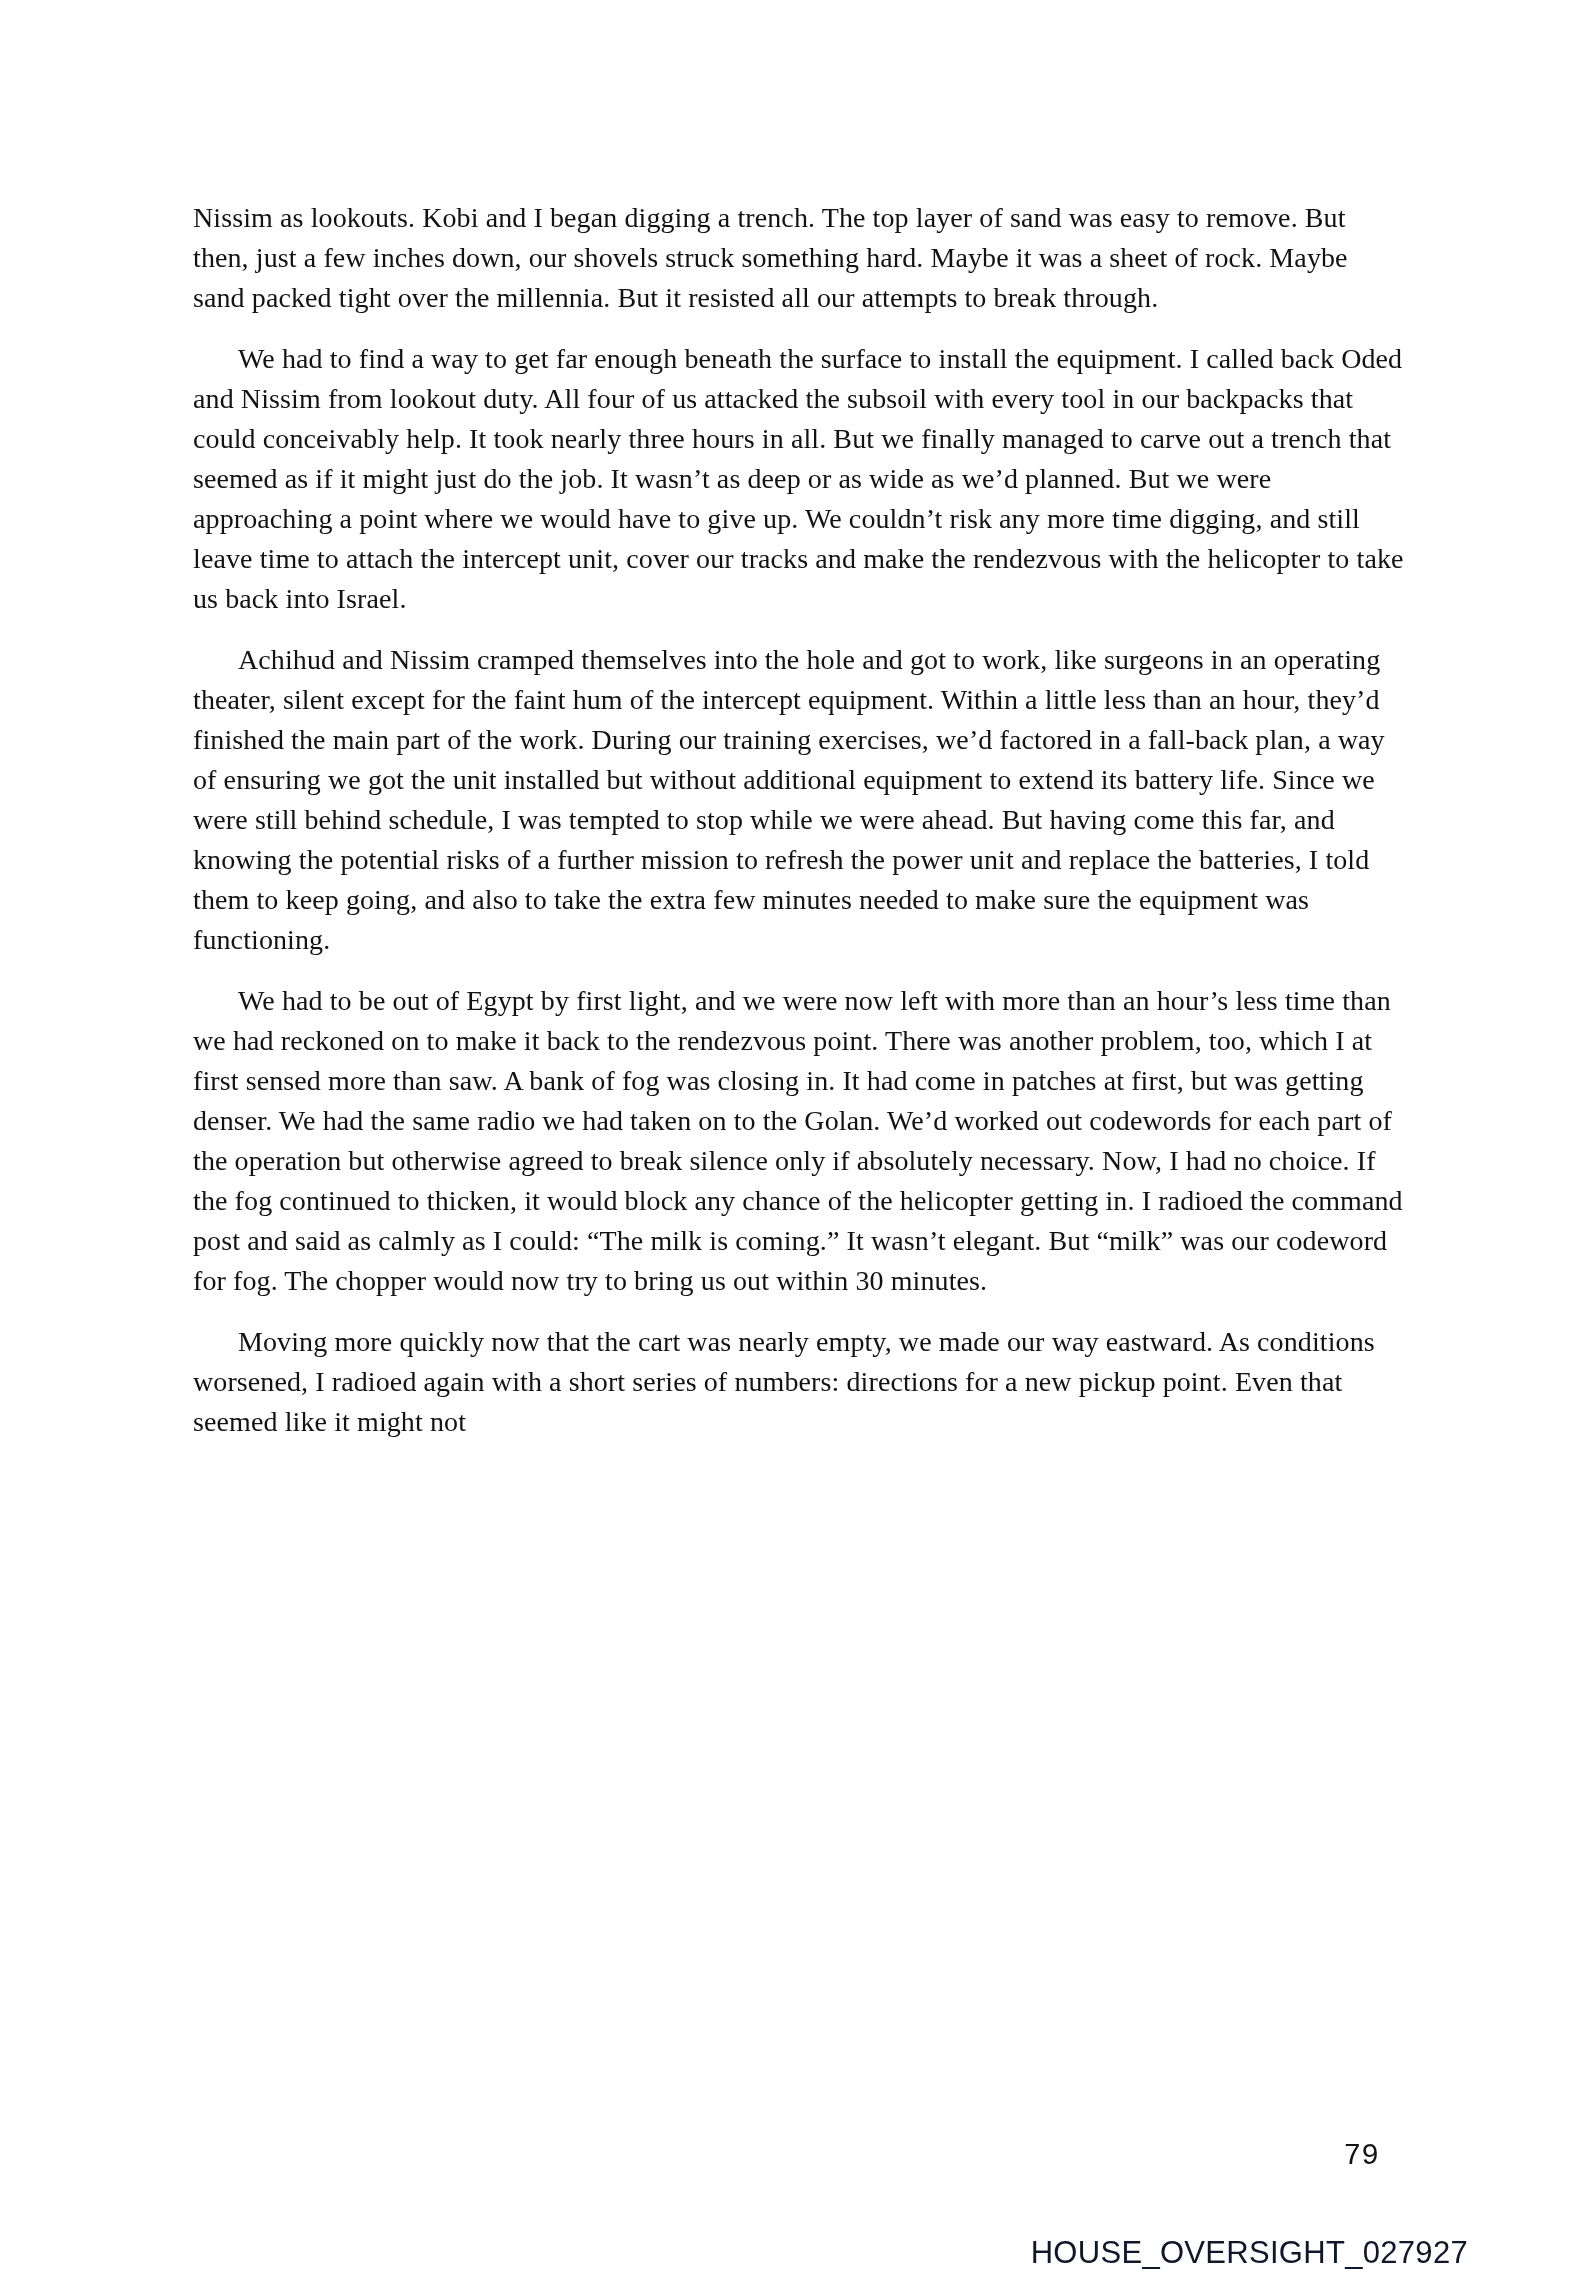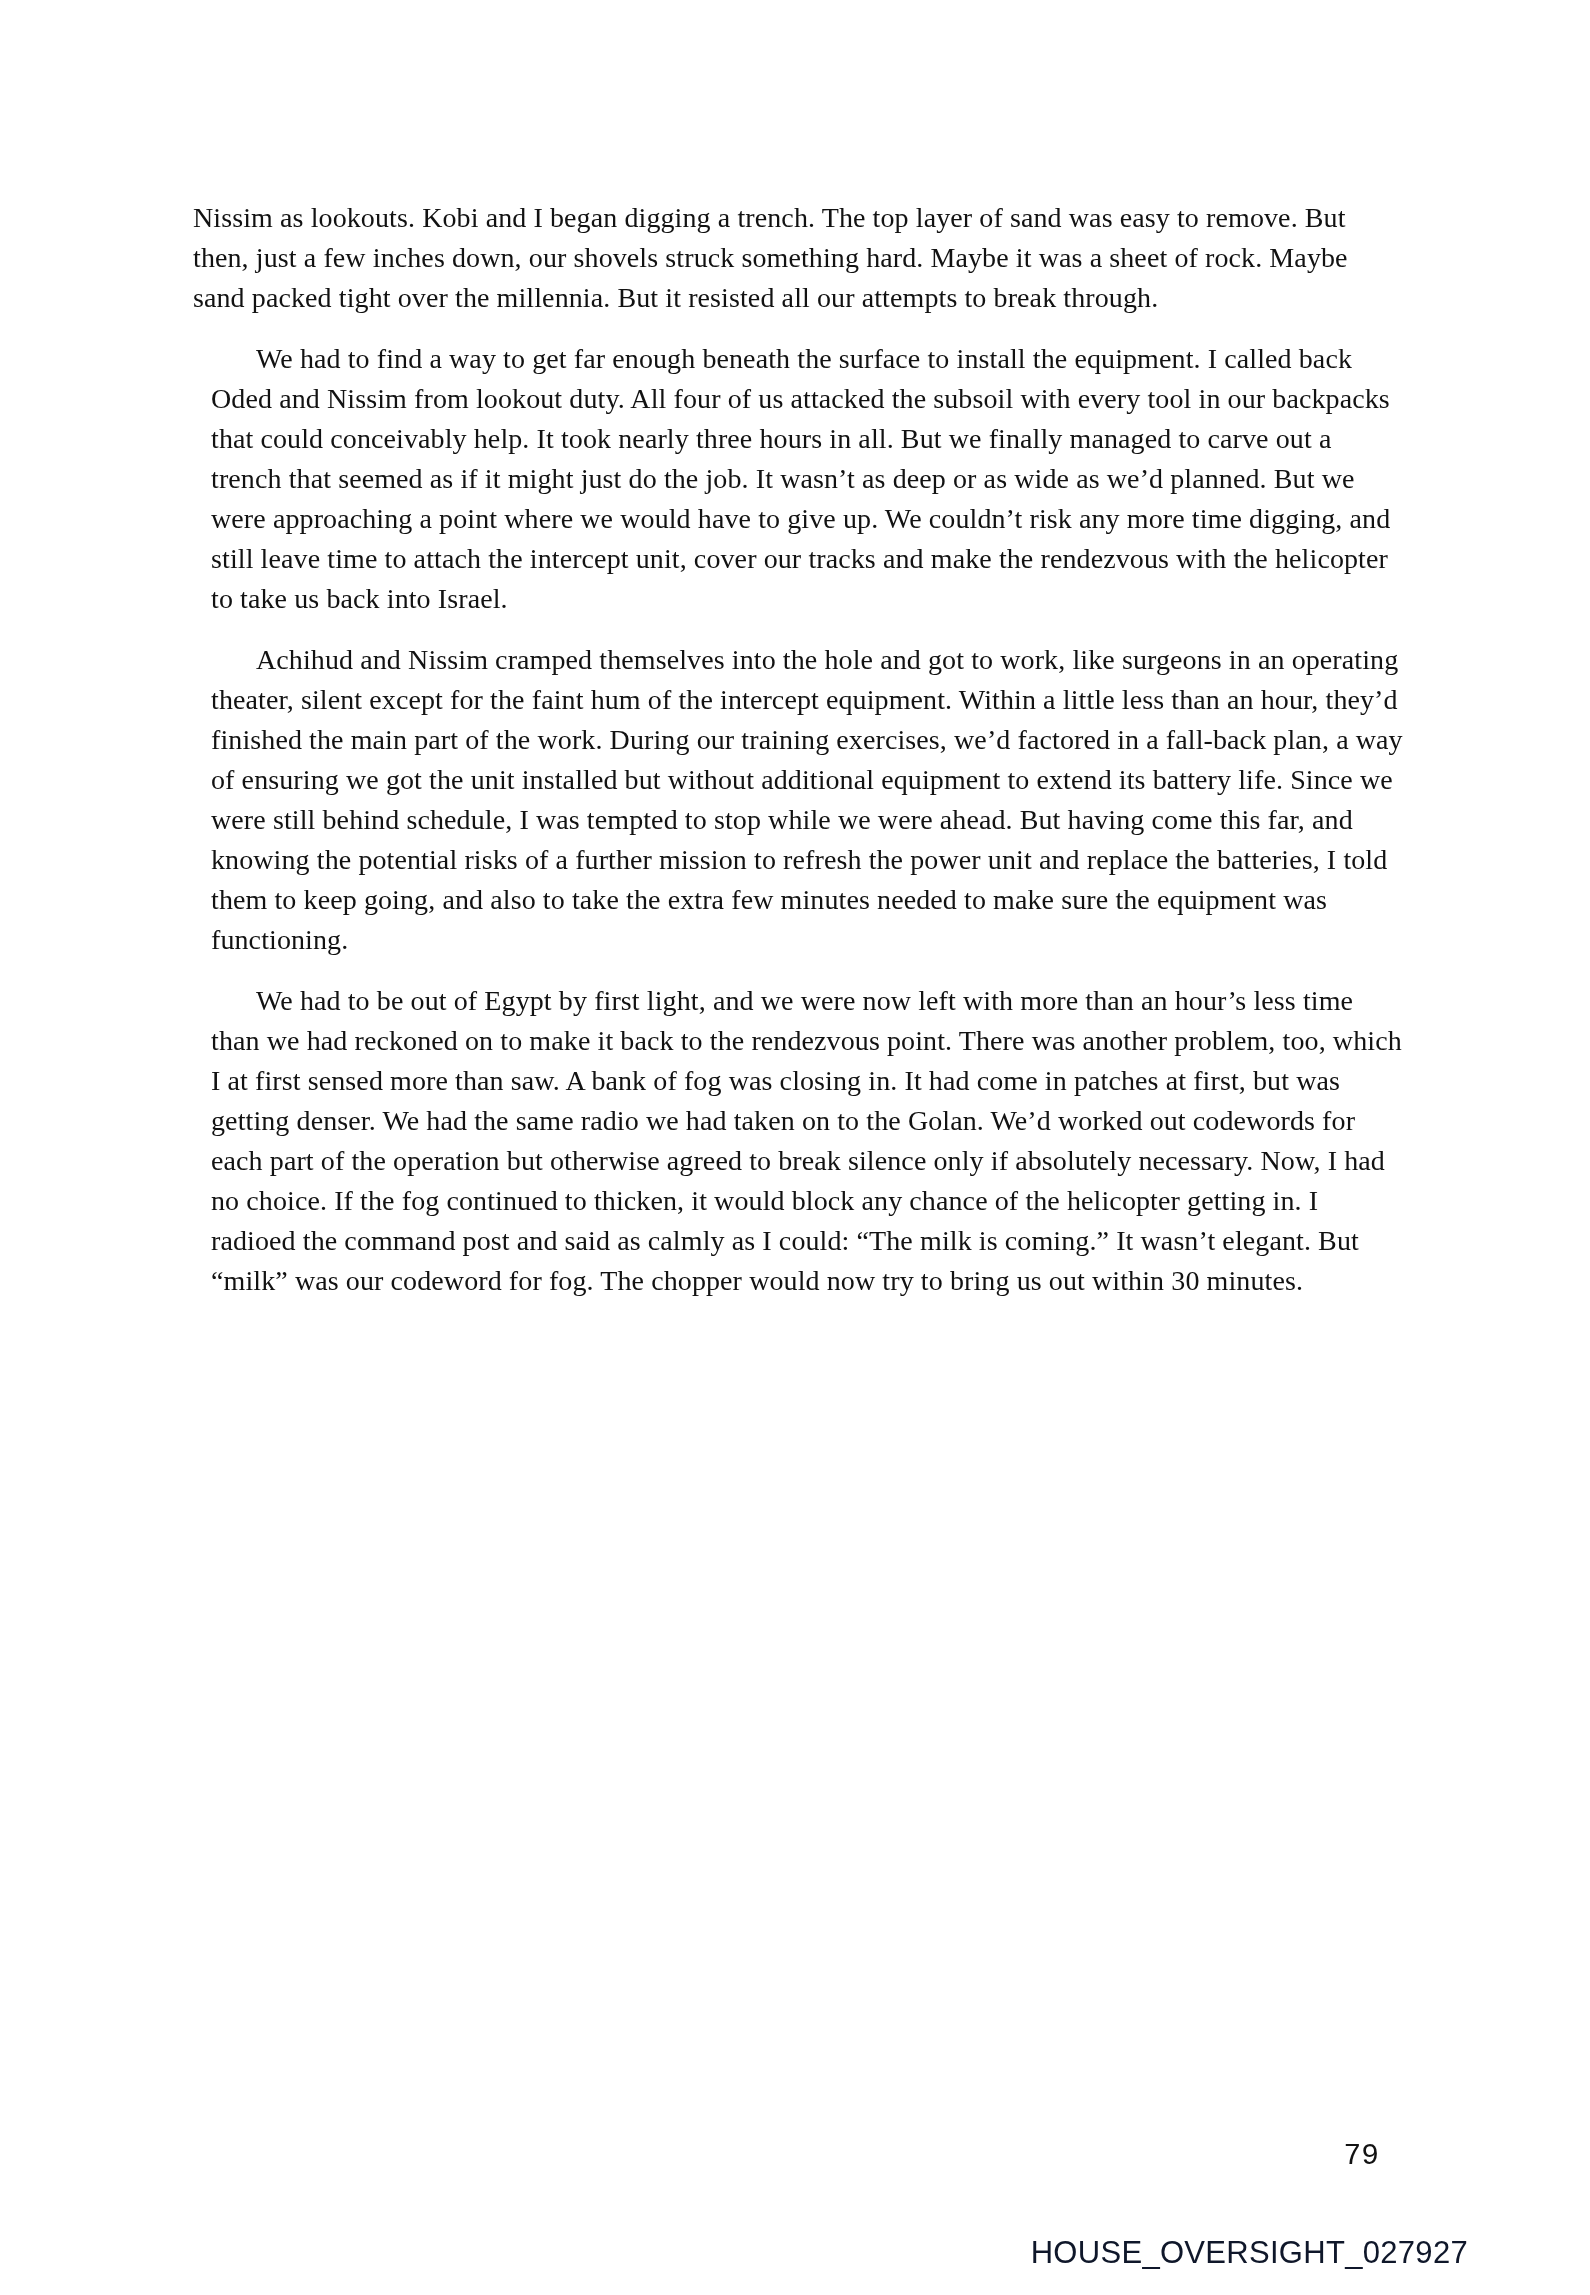--- a/index.html
+++ b/index.html
@@ -24,21 +24,20 @@
     font-size: 28px;
     line-height: 40px;
     text-align: left;
     letter-spacing: 0.1px;
   }
   .text-block p {
     margin: 0 0 21px 0;
   }
   .text-block p.indent {
     text-indent: 45px;
-    margin-left: 18px;
   }
   .page-number {
     position: absolute;
     right: 187px;
     top: 2142px;
     font-size: 29.5px;
     line-height: 1;
     color: #121212;
     font-family: Liberation Mono, monospace;
   }
@@ -55,17 +54,18 @@
 </style>
 </head>
 <body>
 
 <div class="page">
   <div class="text-block" id="paragraphs">
       <p class="">Nissim as lookouts. Kobi and I began digging a trench. The top layer of sand was easy to remove. But then, just a few inches down, our shovels struck something hard. Maybe it was a sheet of rock. Maybe sand packed tight over the millennia. But it resisted all our attempts to break through.</p>
       <p class="indent">We had to find a way to get far enough beneath the surface to install the equipment. I called back Oded and Nissim from lookout duty. All four of us attacked the subsoil with every tool in our backpacks that could conceivably help. It took nearly three hours in all. But we finally managed to carve out a trench that seemed as if it might just do the job. It wasn’t as deep or as wide as we’d planned. But we were approaching a point where we would have to give up. We couldn’t risk any more time digging, and still leave time to attach the intercept unit, cover our tracks and make the rendezvous with the helicopter to take us back into Israel.</p>
       <p class="indent">Achihud and Nissim cramped themselves into the hole and got to work, like surgeons in an operating theater, silent except for the faint hum of the intercept equipment. Within a little less than an hour, they’d finished the main part of the work. During our training exercises, we’d factored in a fall-back plan, a way of ensuring we got the unit installed but without additional equipment to extend its battery life. Since we were still behind schedule, I was tempted to stop while we were ahead. But having come this far, and knowing the potential risks of a further mission to refresh the power unit and replace the batteries, I told them to keep going, and also to take the extra few minutes needed to make sure the equipment was functioning.</p>
       <p class="indent">We had to be out of Egypt by first light, and we were now left with more than an hour’s less time than we had reckoned on to make it back to the rendezvous point. There was another problem, too, which I at first sensed more than saw. A bank of fog was closing in. It had come in patches at first, but was getting denser. We had the same radio we had taken on to the Golan. We’d worked out codewords for each part of the operation but otherwise agreed to break silence only if absolutely necessary. Now, I had no choice. If the fog continued to thicken, it would block any chance of the helicopter getting in. I radioed the command post and said as calmly as I could: “The milk is coming.” It wasn’t elegant. But “milk” was our codeword for fog. The chopper would now try to bring us out within 30 minutes.</p>
+      <p class="indent">Moving more quickly now that the cart was nearly empty, we made our way eastward. As conditions worsened, I radioed again with a short series of numbers: directions for a new pickup point. Even that seemed like it might not</p>
     </div>
   <div class="page-number">79</div>
   <div class="bates-stamp">HOUSE_OVERSIGHT_027927</div>
 </div>
 
 
 </body></html>

